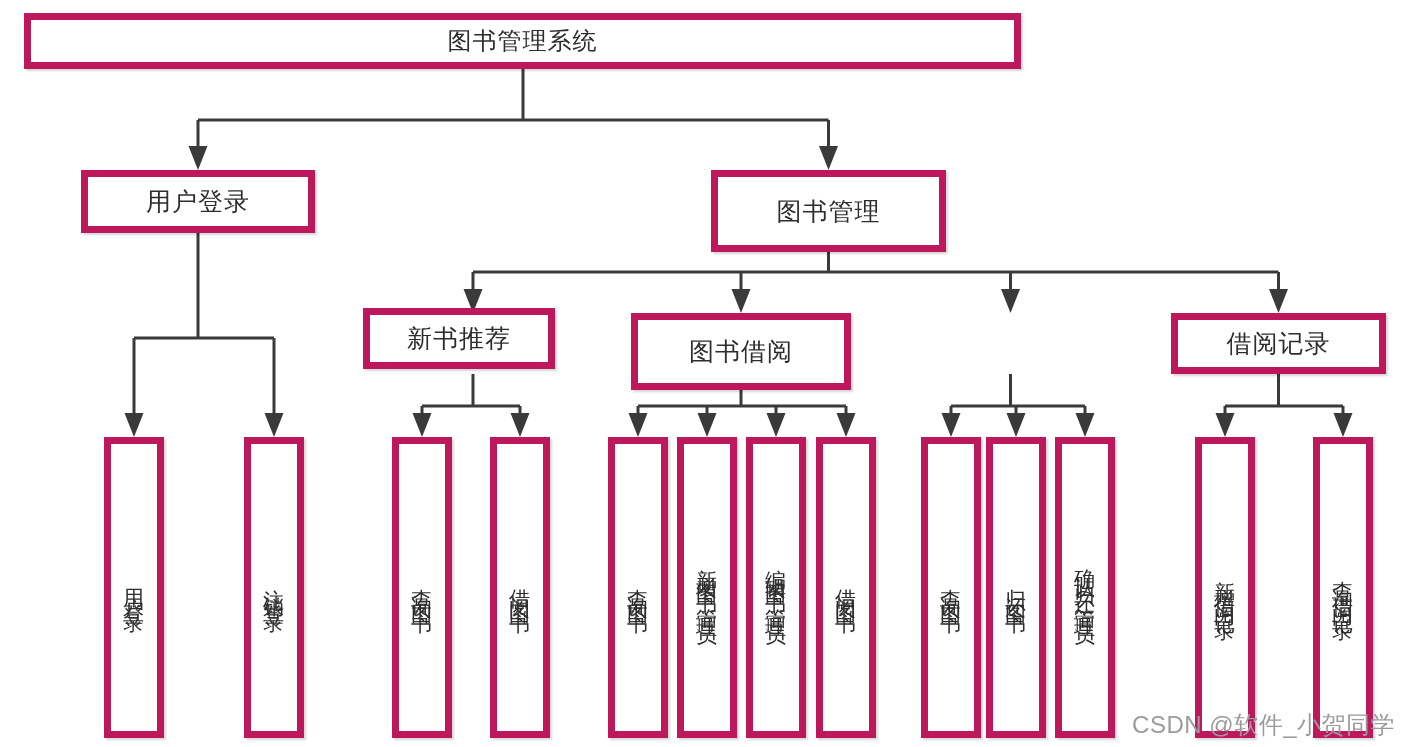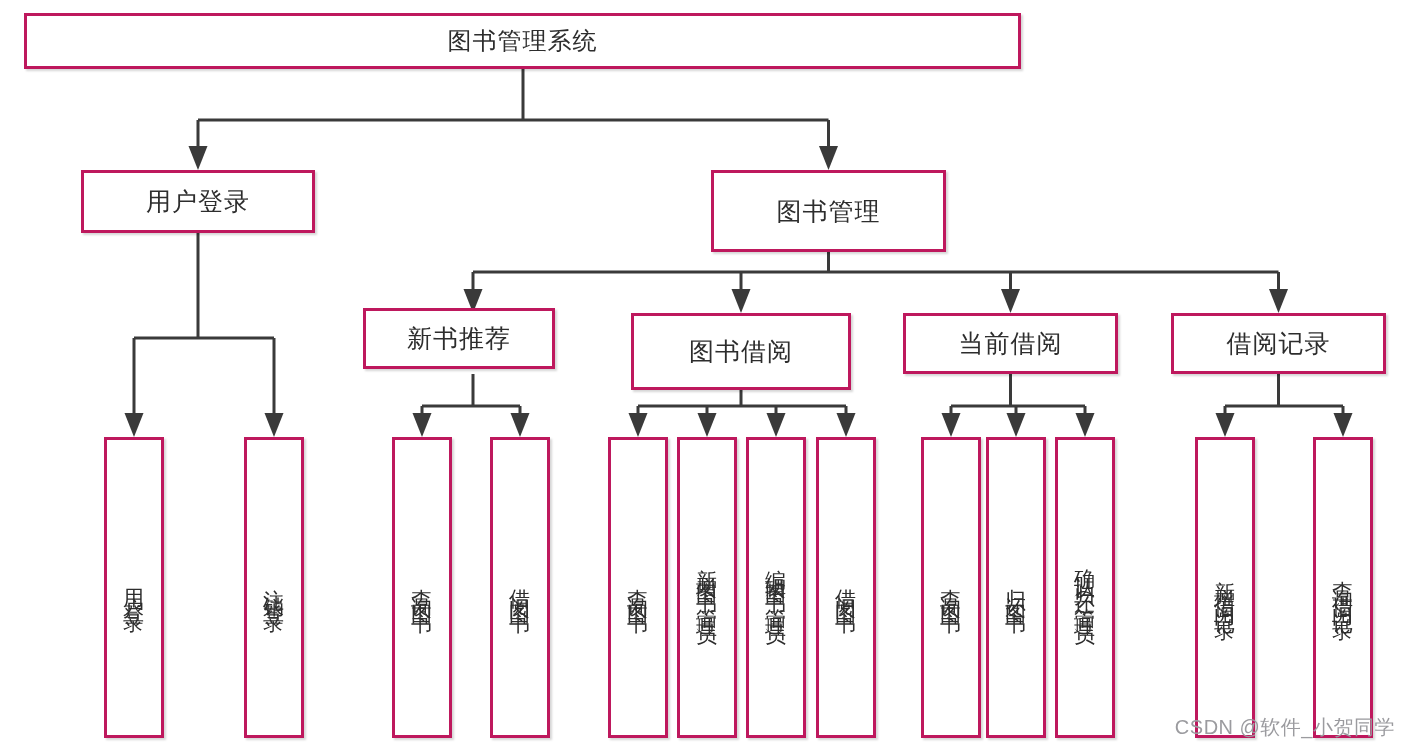--- a/index.html
+++ b/index.html
@@ -3,21 +3,21 @@
 <meta charset="utf-8">
 <style>
   html,body { margin:0; padding:0; background:#ffffff; }
   .canvas {
     position:relative; width:1405px; height:747px; background:#ffffff;
     font-family:"Liberation Sans","DejaVu Sans",sans-serif; overflow:hidden;
   }
   svg.connectors { position:absolute; left:0; top:0; width:1405px; height:747px; z-index:1; }
   .node {
     position:absolute; box-sizing:border-box; background:#ffffff;
-    border:3px solid #be185d; box-shadow:2px 2px 2px rgba(0,0,0,0.16);
+    border:7px solid #be185d; box-shadow:2px 2px 2px rgba(0,0,0,0.16);
     display:flex; align-items:center; justify-content:center;
     color:#2d2d2d; z-index:2;
   }
   .h-label { font-size:25px; letter-spacing:1px; white-space:nowrap; }
   .root-label { font-size:24px; letter-spacing:1px; white-space:nowrap; }
   .v-label {
     writing-mode:vertical-rl; text-orientation:mixed;
     font-size:21px; letter-spacing:8px; line-height:1.1; white-space:nowrap;
   }
   
@@ -37,21 +37,21 @@
   #l-add-book     { left:677px; }
   #l-edit-book    { left:746px; }
   #l-borrow-2     { left:816px; }
   #l-query-3      { left:921px; }
   #l-return-book  { left:986px; }
   #l-confirm-ret  { left:1055px;}
   #l-add-record   { left:1195px;}
   #l-query-record { left:1313px;}
   .watermark {
     position:absolute; right:10px; bottom:6px; z-index:5;
-    font-size:20px; color:#9b9b9f; letter-spacing:0.5px; white-space:nowrap;
+    font-size:24px; color:#9b9b9f; letter-spacing:0.5px; white-space:nowrap;
   }
 </style>
 </head>
 <body>
 
 <div class="canvas">
 
   <svg class="connectors" viewBox="0 0 1405 747" xmlns="http://www.w3.org/2000/svg">
     <g stroke="#3a3a3a" stroke-width="3" fill="none">
 
@@ -102,23 +102,20 @@
   <div class="node" id="n-book-management">
     <span class="h-label">图书管理</span>
   </div>
 
   <div class="node" id="n-new-book">
     <span class="h-label">新书推荐</span>
   </div>
   <div class="node" id="n-book-borrowing">
     <span class="h-label">图书借阅</span>
   </div>
-  <div class="node" id="n-current-borrow">
-    <span class="h-label">当前借阅</span>
-  </div>
   <div class="node" id="n-borrow-records">
     <span class="h-label">借阅记录</span>
   </div>
 
   <div class="node leaf" id="l-user-login">
     <span class="v-label">用户登录</span>
   </div>
   <div class="node leaf" id="l-logout">
     <span class="v-label">注销登录</span>
   </div>

